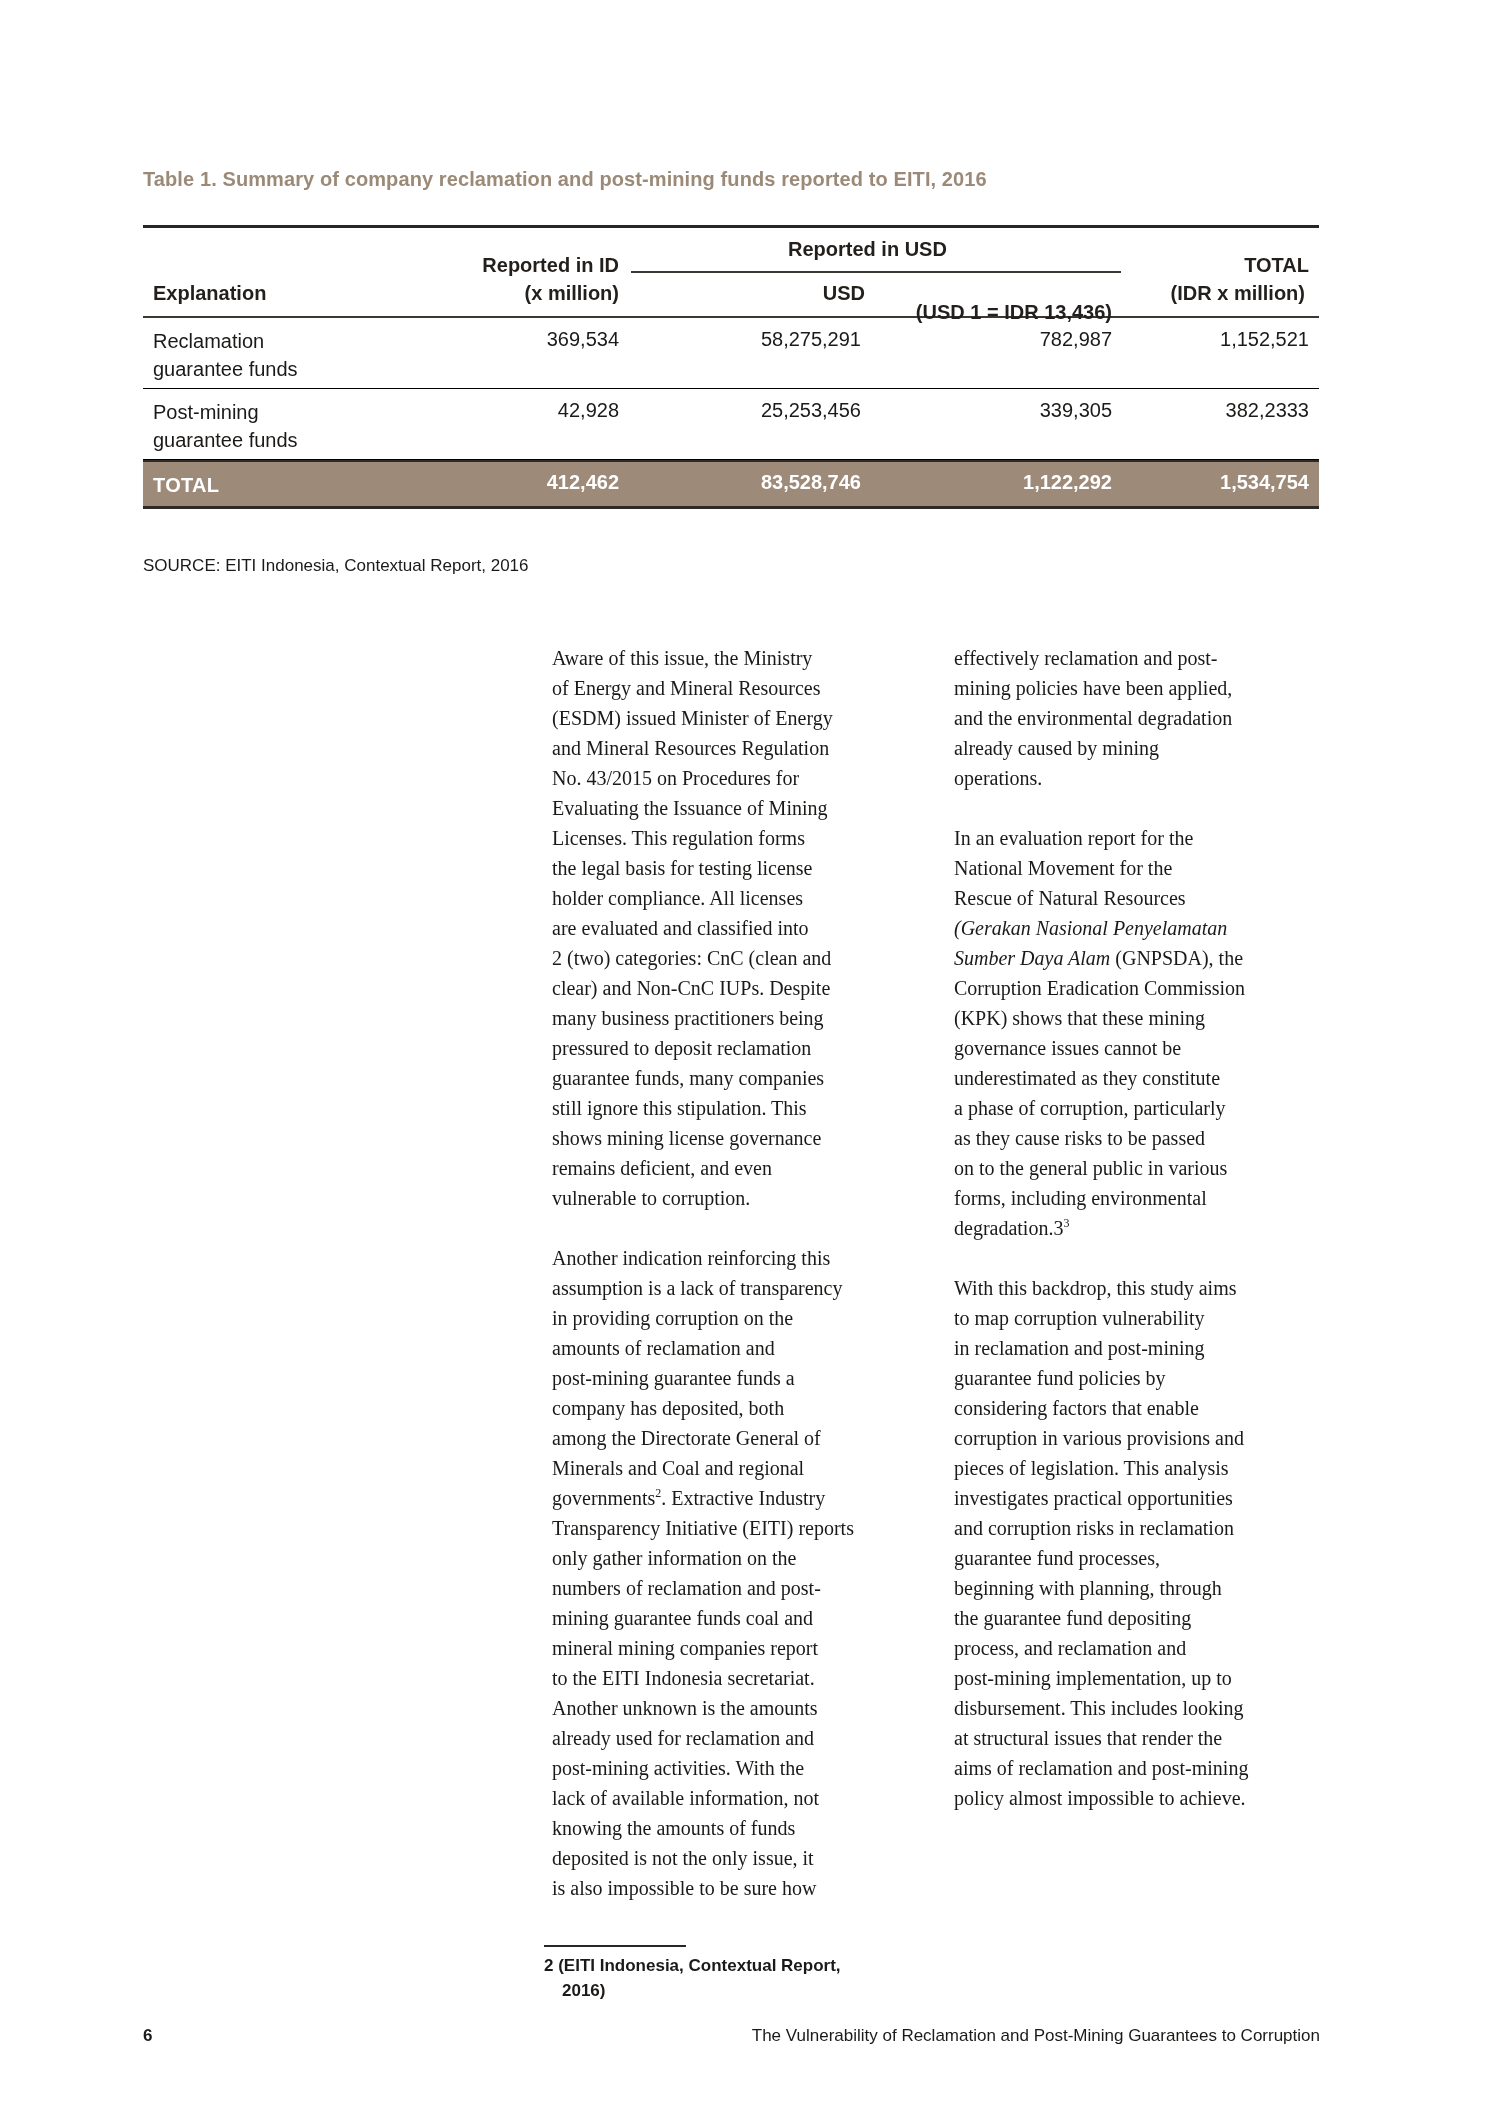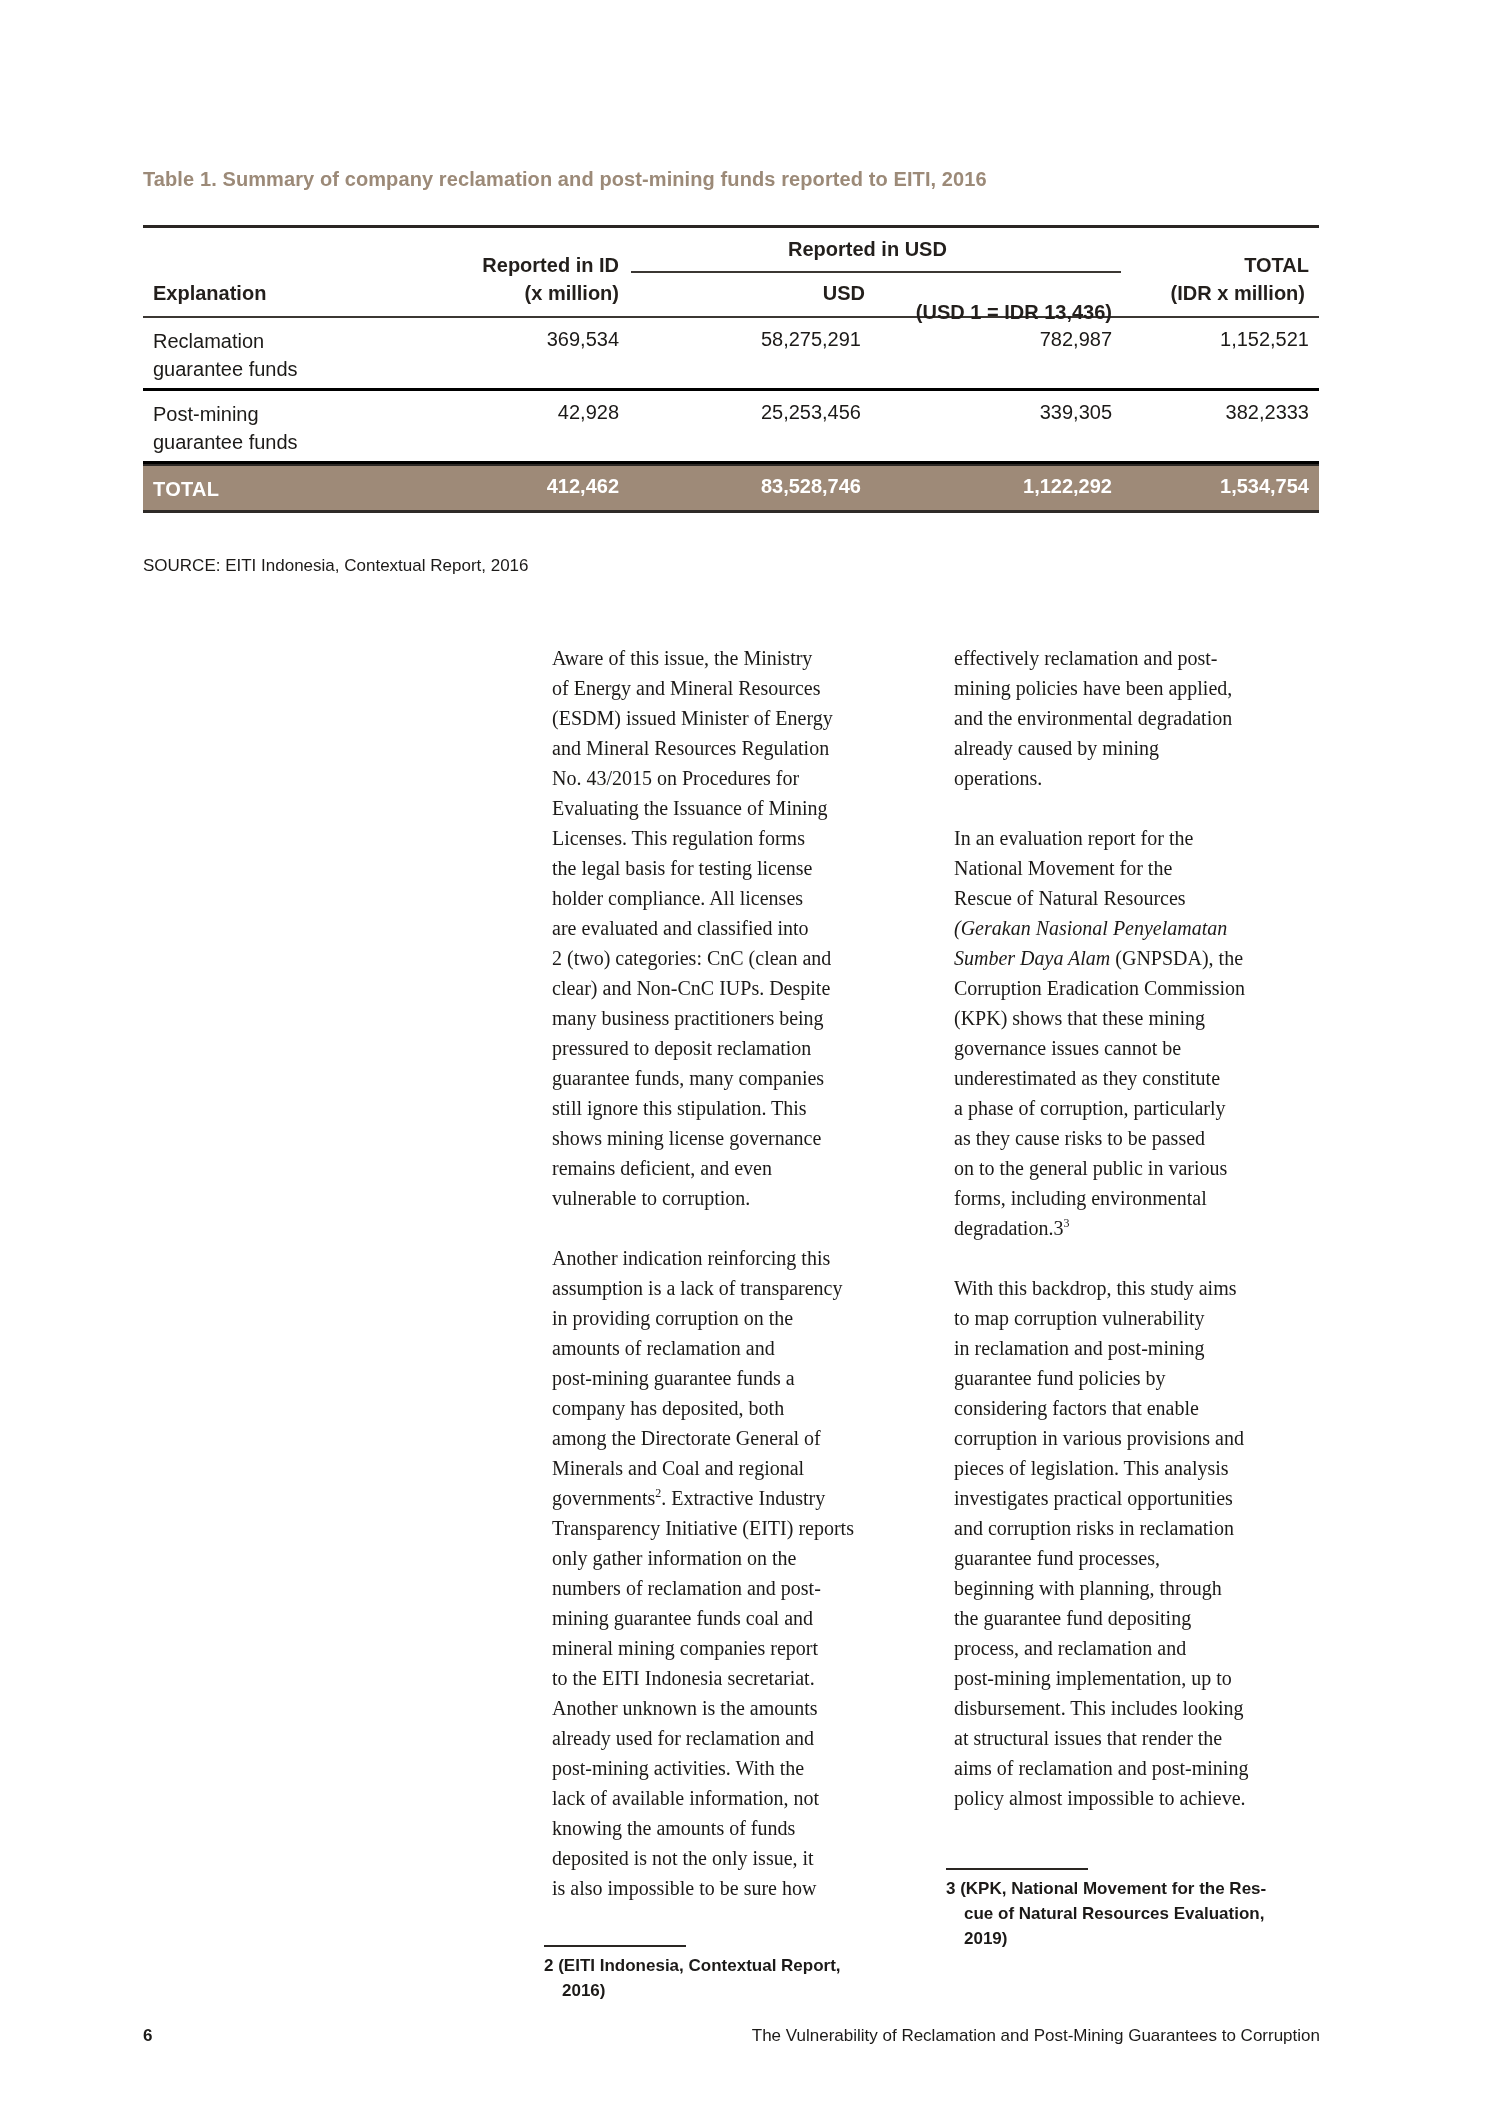--- a/index.html
+++ b/index.html
@@ -19,21 +19,21 @@
     .th { position: absolute; font-size: 20px; font-weight: bold; color: #231f1c; }
     .th.explain { left: 10px; top: 54px; }
     .th.rid1 { right: 700px; top: 26px; text-align: center; }
     .th.rid2 { right: 700px; top: 54px; text-align: left; }
     .th.rusd { left: 645px; top: 10px; }
     .rusd-line { position: absolute; left: 488px; width: 490px; top: 43px; border-top: 2px solid #3b3733; }
     .th.usd { right: 454px; top: 54px; }
     .th.rate { right: 207px; top: 54px; margin-top: 19px; }
     .th.total1 { right: 10px; top: 26px; }
     .th.total2 { right: 14px; top: 54px; }
-    .row { position: relative; height: 70px; border-bottom: 3px solid #000000; font-size: 20px; }
+    .row { position: relative; height: 70px; border-bottom: 1px solid #000000; font-size: 20px; }
     .row .c { position: absolute; top: 10px; }
     .row .label { left: 10px; line-height: 28px; top: 9px; width: 240px; }
     .row .c1 { right: 700px; }
     .row .c2 { right: 458px; }
     .row .c3 { right: 207px; }
     .row .c4 { right: 10px; }
     .row.total {
       height: 44px; background: #9e8a78; color: #ffffff; font-weight: bold;
       border-top: 2px solid #2e2a27; border-bottom: 3px solid #2e2a27;
     }
@@ -207,24 +207,16 @@
       <span class="ln">guarantee fund processes,</span>
       <span class="ln">beginning with planning, through</span>
       <span class="ln">the guarantee fund depositing</span>
       <span class="ln">process, and reclamation and</span>
       <span class="ln">post-mining implementation, up to</span>
       <span class="ln">disbursement. This includes looking</span>
       <span class="ln">at structural issues that render the</span>
       <span class="ln">aims of reclamation and post-mining</span>
       <span class="ln">policy almost impossible to achieve.</span>
     </p>
-  <div class="fn-block">
-    <div class="fn-rule"></div>
-    <div class="footnote">
-      <span class="ln">3 (KPK, National Movement for the Res-</span>
-      <span class="ln indent">cue of Natural Resources Evaluation,</span>
-      <span class="ln indent">2019)</span>
-    </div>
-  </div>
 </div>
 
 <div class="footer page-num">6</div>
 <div class="footer run-title">The Vulnerability of Reclamation and Post-Mining Guarantees to Corruption</div>
 
 </body></html>

